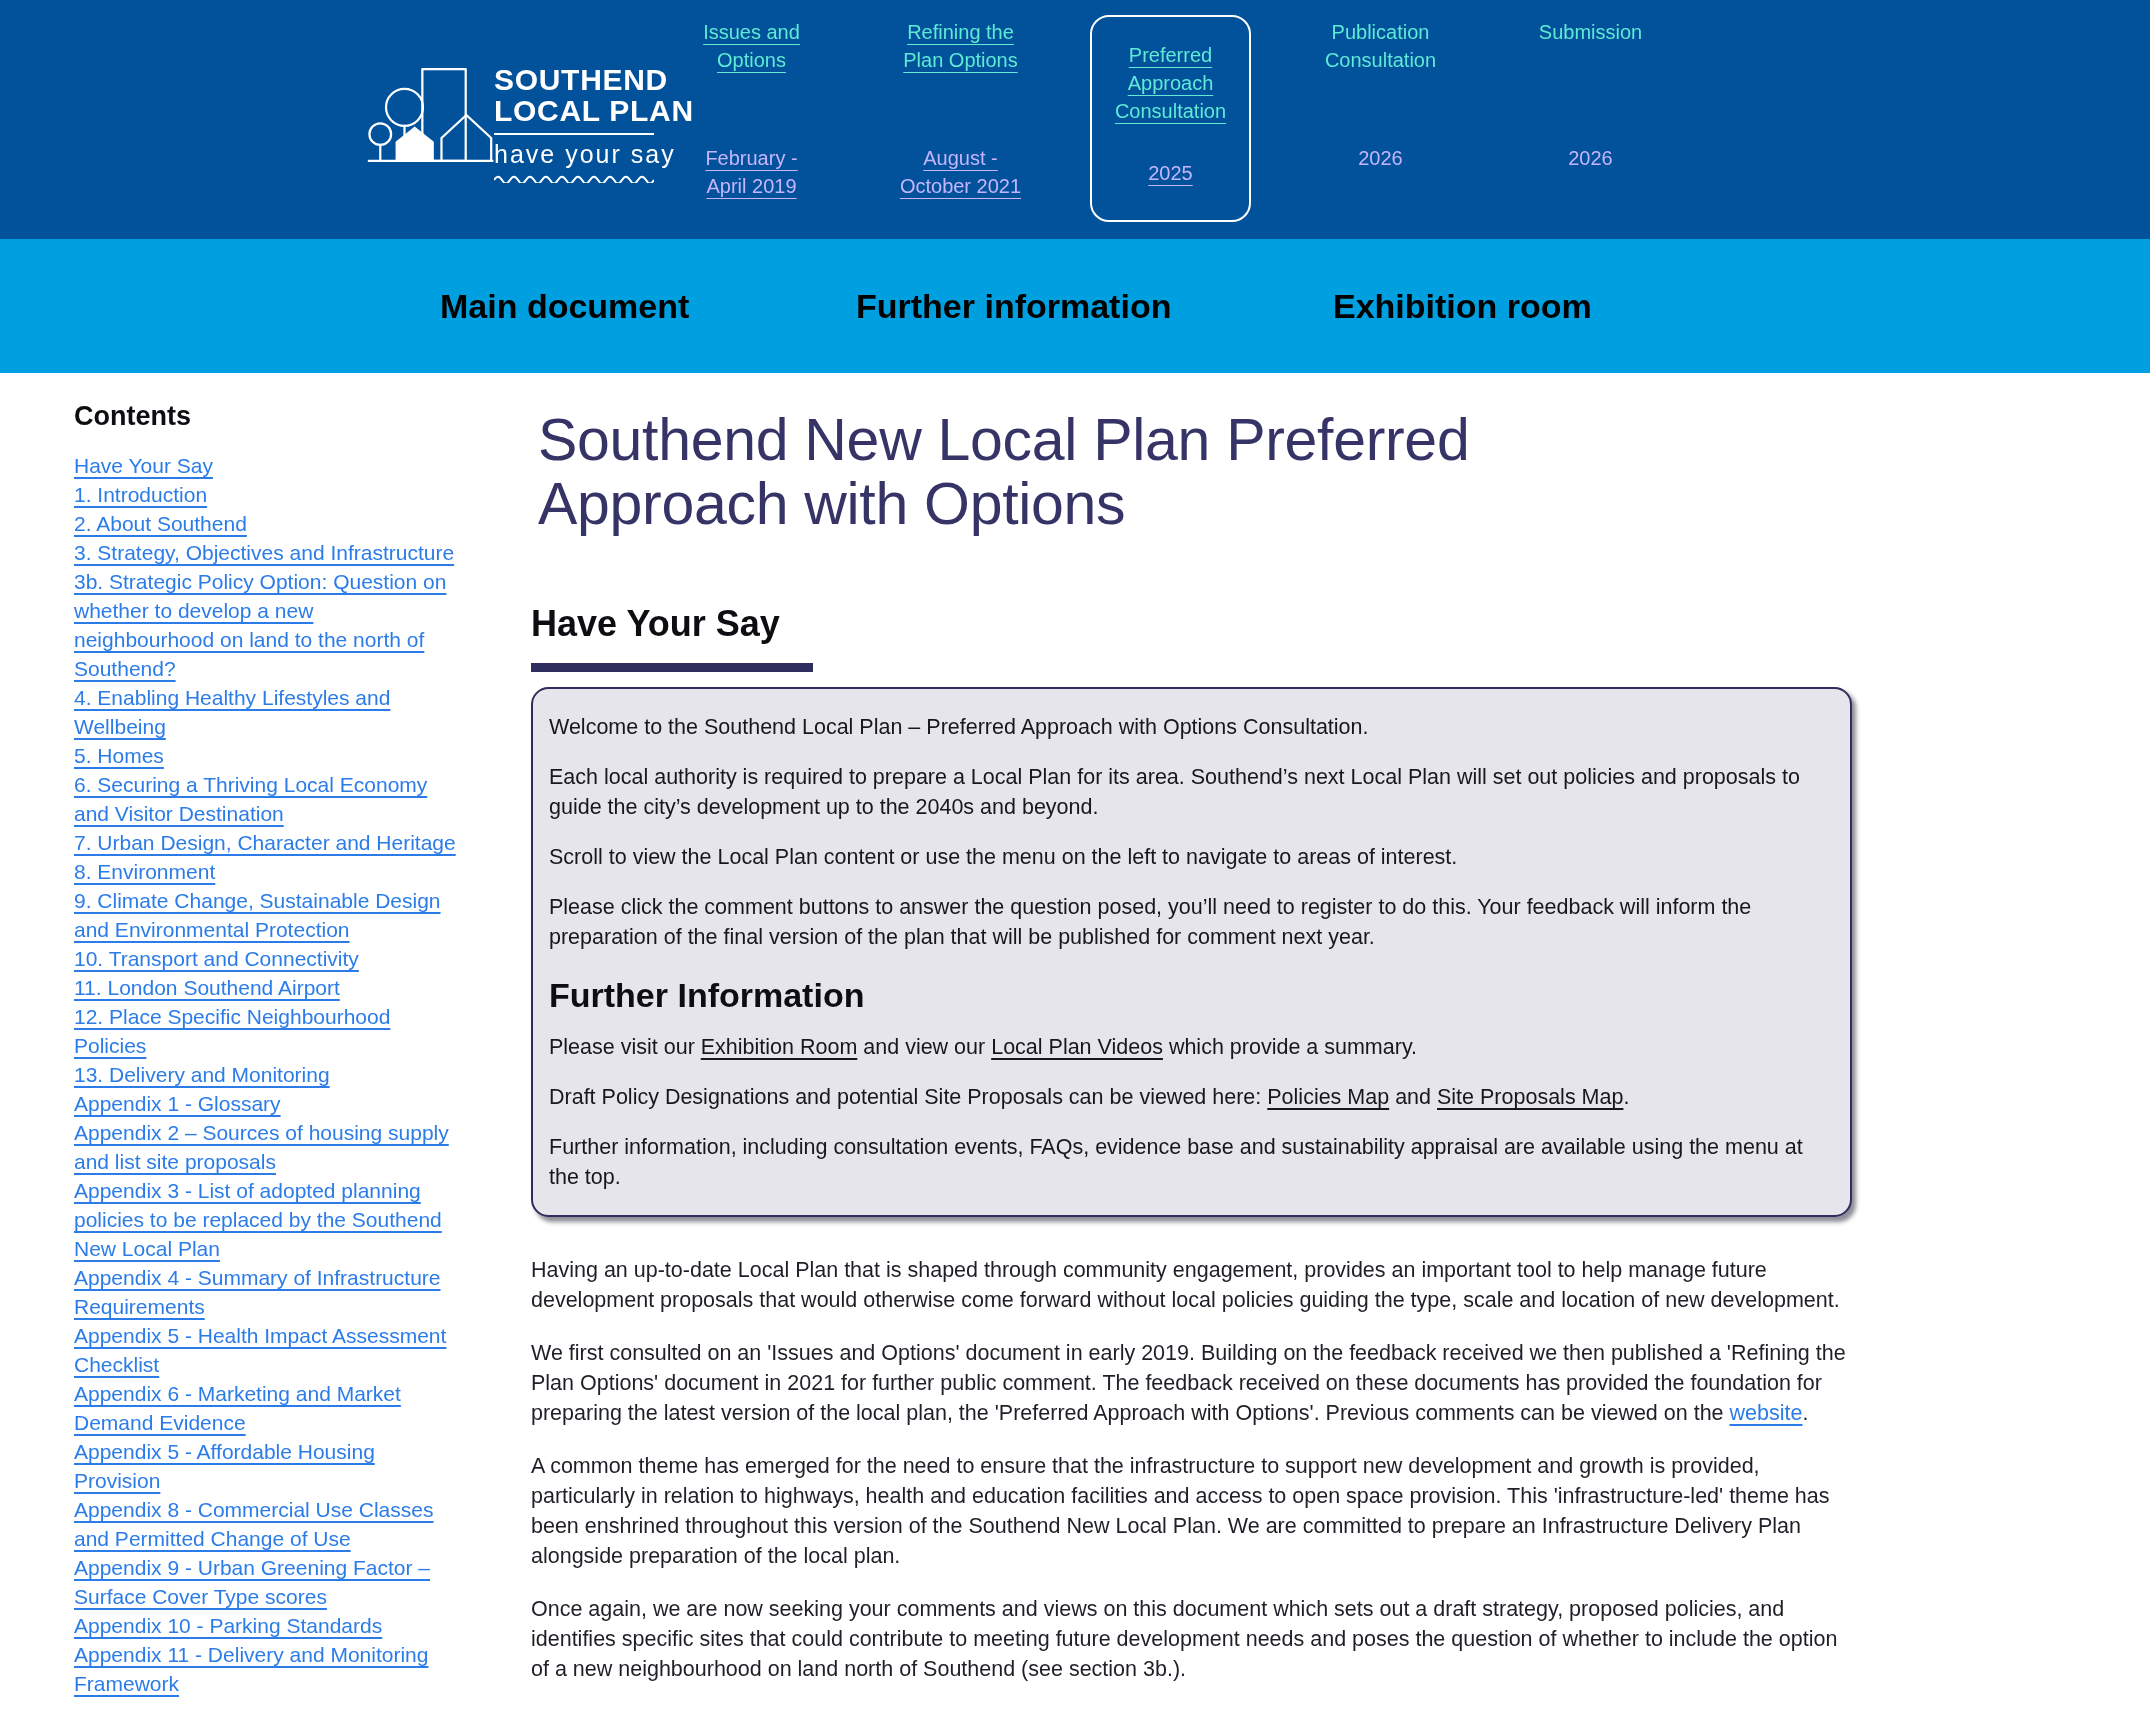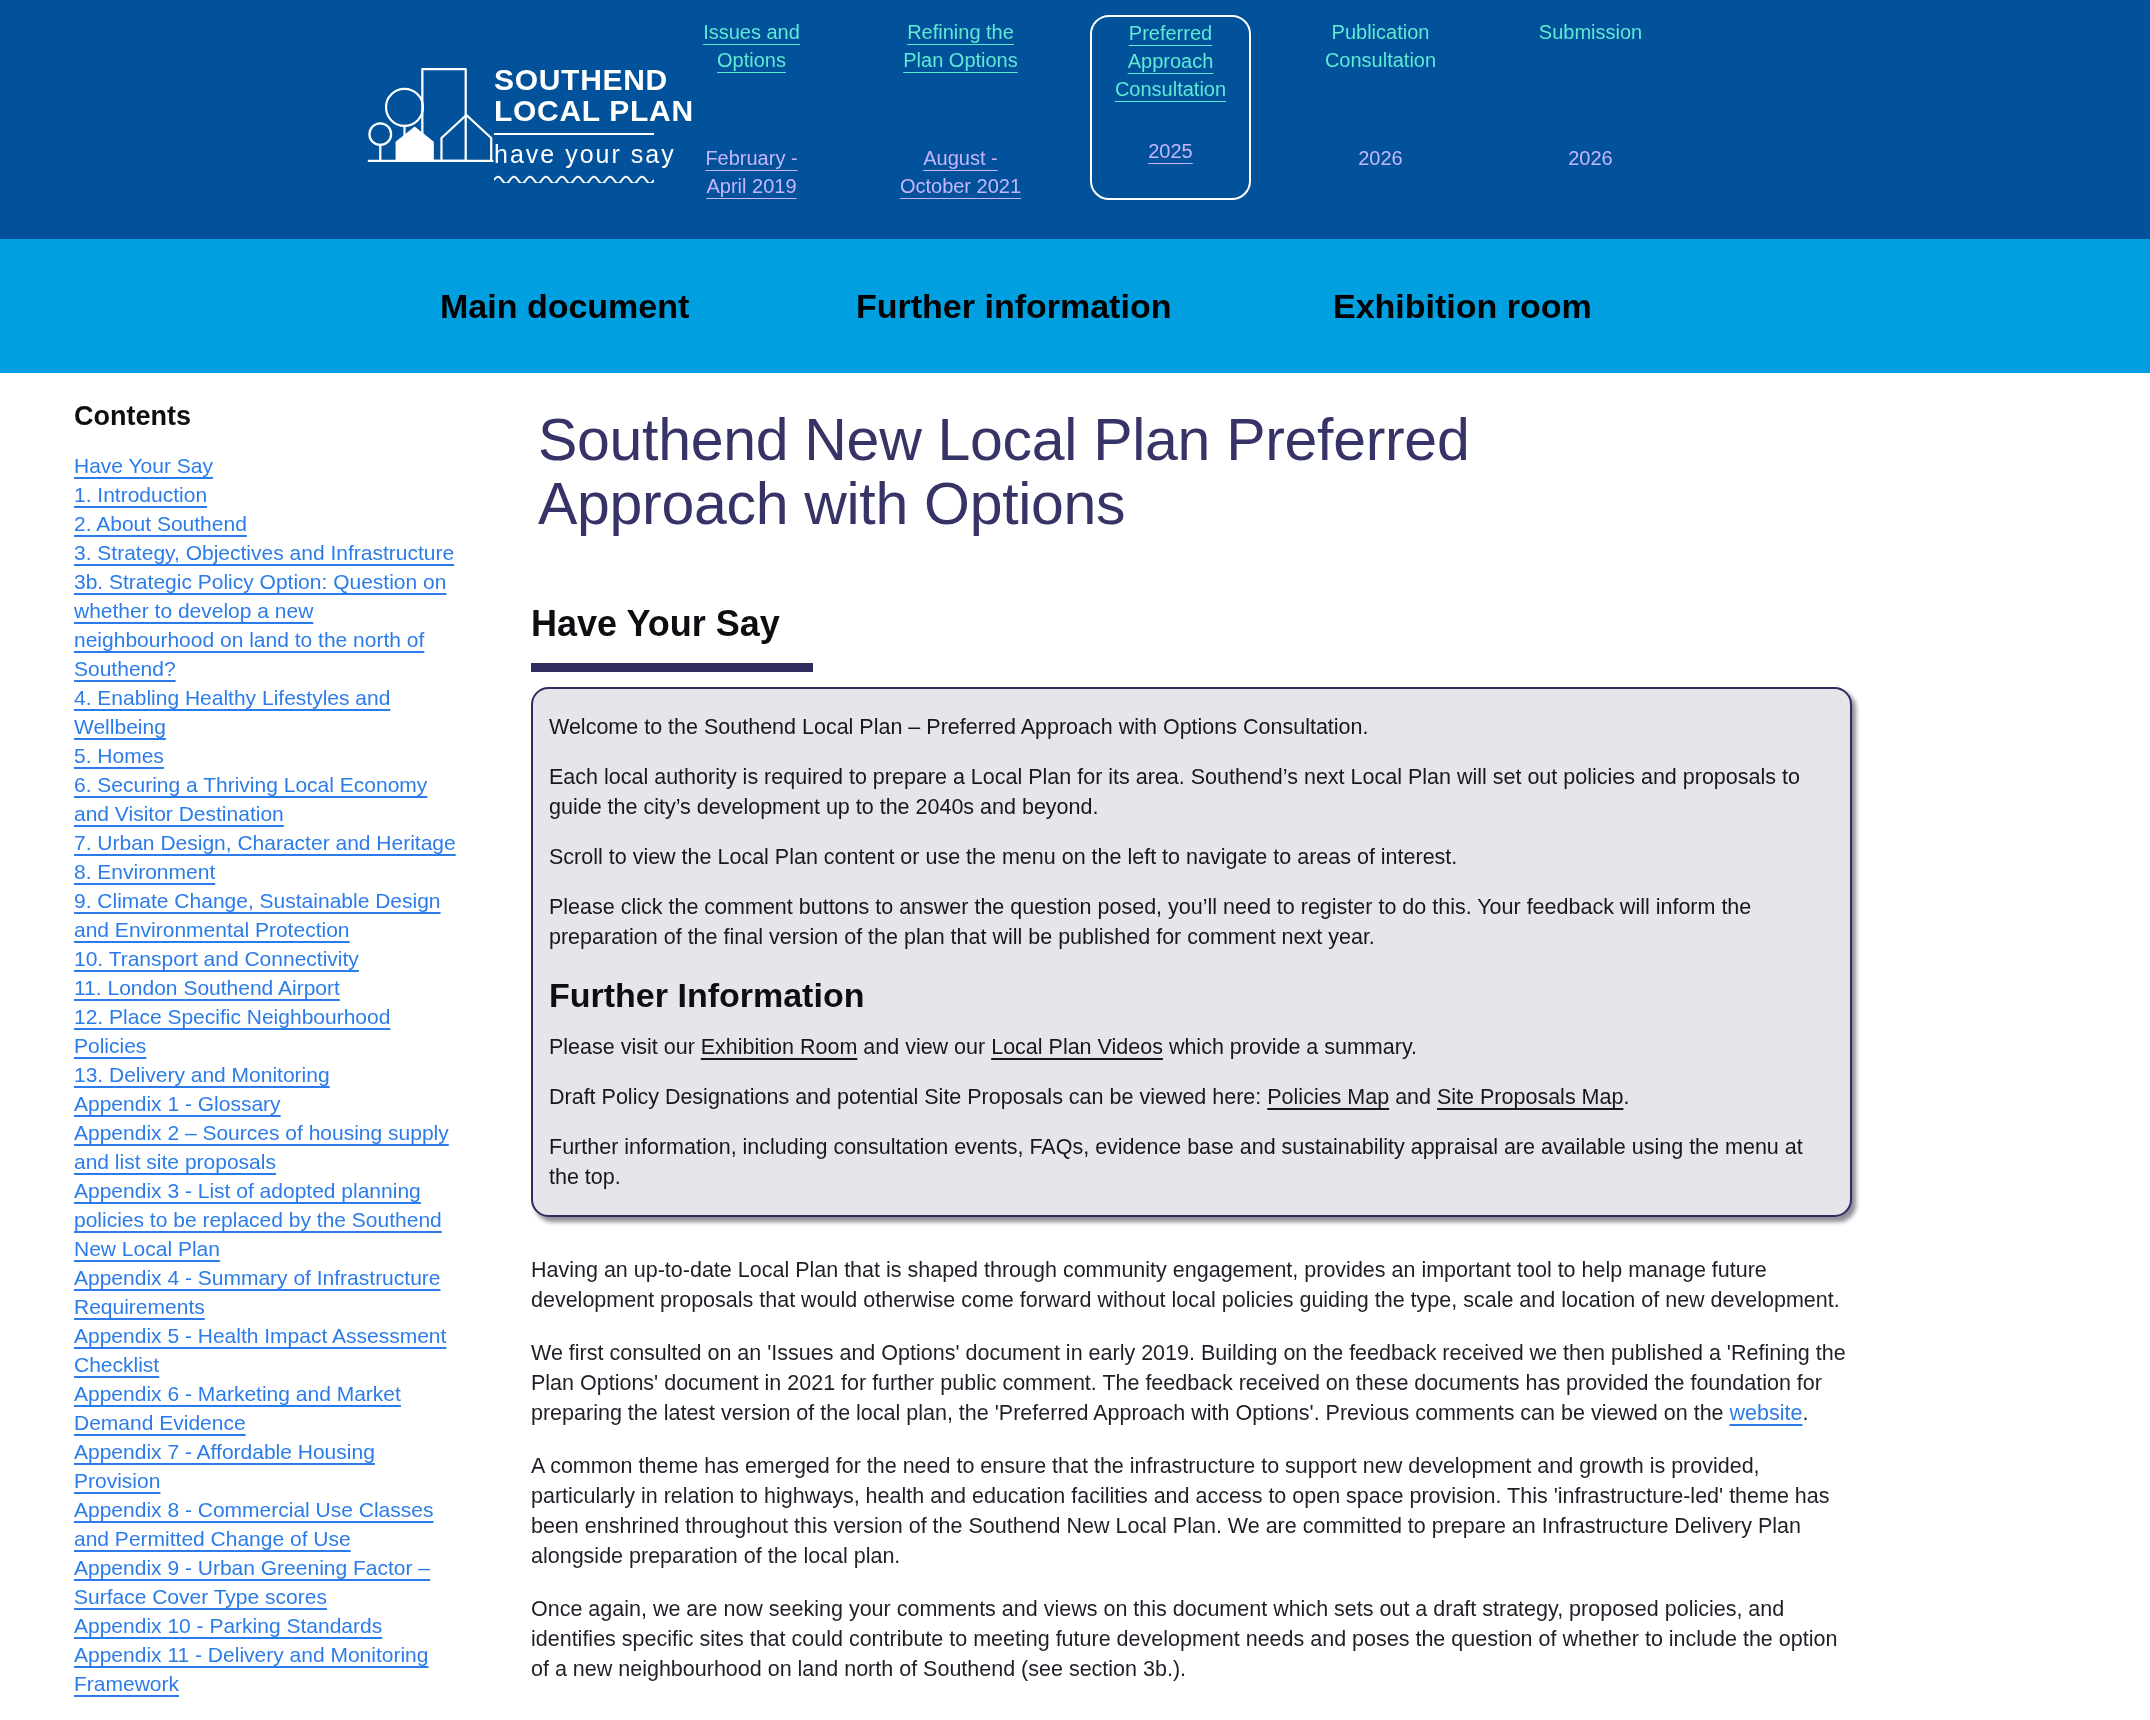--- a/index.html
+++ b/index.html
@@ -17,21 +17,21 @@
   .logo-wave{margin-top:4px;}
 
   .timeline-nav{position:absolute;inset:0;}
   .tl-col{position:absolute;top:17.5px;width:215px;text-align:center;color:#fff;
           font-size:20px;line-height:28px;white-space:pre-line;}
   .tl-col:nth-child(1){left:644px;}
   .tl-col:nth-child(2){left:853px;}
   .tl-col:nth-child(4){left:1273px;}
   .tl-col:nth-child(5){left:1483px;}
   .tl-col.current{left:1090px;top:15px;width:157px;height:179px;
-                  border:2px solid #fff;border-radius:19px;padding-top:2px;}
+                  border:2px solid #fff;border-radius:19px;padding-top:24px;}
   .tl-label{display:block;min-height:126px;color:#5eead4;}
   .tl-col.current .tl-label{min-height:118px;}
   .tl-date{display:block;color:#c4b5fd;}
   a.tl-label,a.tl-date{text-decoration:underline;text-underline-offset:5.4px;text-decoration-thickness:1.3px;}
   span.tl-label,span.tl-date{text-decoration:none;}
 
   
   .subnav{position:relative;height:134px;background:#00a0e0;}
   .subnav a{position:absolute;top:50%;transform:translateY(-50%);
             font-size:34px;font-weight:700;color:#000;text-decoration:none;white-space:nowrap;}
@@ -147,21 +147,21 @@
 and list site proposals</a>
           <a href="#">Appendix 3 - List of adopted planning
 policies to be replaced by the Southend
 New Local Plan</a>
           <a href="#">Appendix 4 - Summary of Infrastructure
 Requirements</a>
           <a href="#">Appendix 5 - Health Impact Assessment
 Checklist</a>
           <a href="#">Appendix 6 - Marketing and Market
 Demand Evidence</a>
-          <a href="#">Appendix 7 - Affordable Housing
+          <a href="#">Appendix 5 - Affordable Housing
 Provision</a>
           <a href="#">Appendix 8 - Commercial Use Classes
 and Permitted Change of Use</a>
           <a href="#">Appendix 9 - Urban Greening Factor –
 Surface Cover Type scores</a>
           <a href="#">Appendix 10 - Parking Standards</a>
           <a href="#">Appendix 11 - Delivery and Monitoring
 Framework</a>
         </div>
     </aside>

